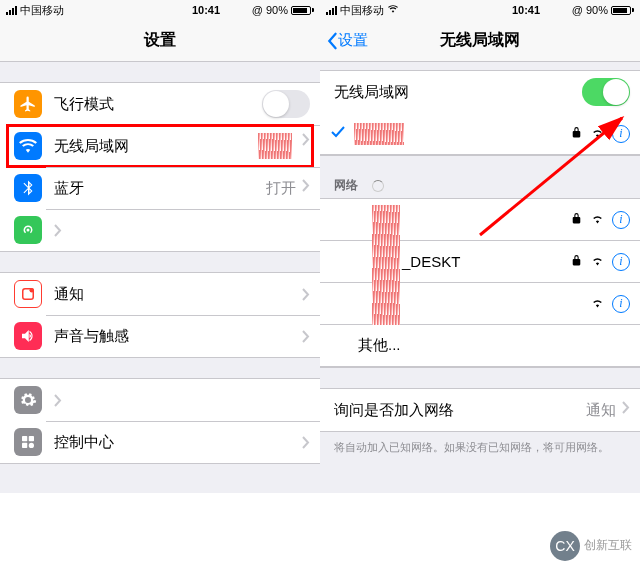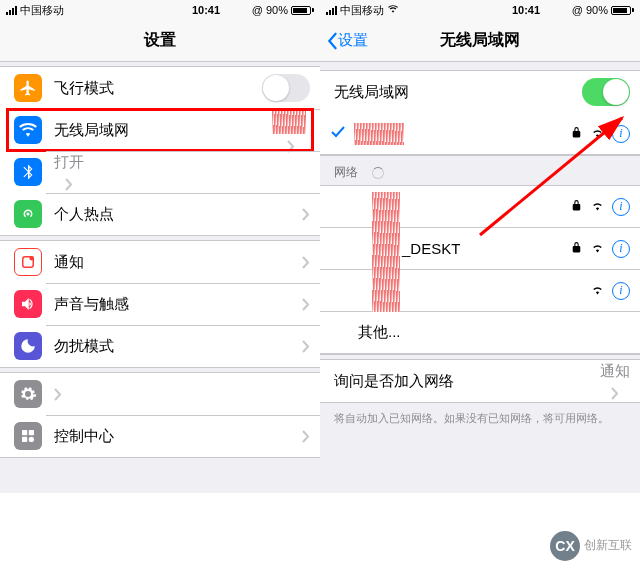--- a/index.html
+++ b/index.html
@@ -15,50 +15,50 @@
   .battery { display: inline-flex; align-items: center; }
   .batt-body { width: 20px; height: 9px; border: 1px solid #000; border-radius: 2px; padding: 1px; }
   .batt-fill { height: 100%; width: 90%; background: #000; }
   .batt-tip { width: 2px; height: 4px; background: #000; margin-left: 1px; border-radius: 0 1px 1px 0; }
   
   .nav { height: 42px; background: #f8f8f8; border-bottom: 0.5px solid #c8c7cc; position: relative; display: flex; align-items: center; justify-content: center; }
   .nav-title { font-size: 16px; font-weight: 600; }
   .nav-back { position: absolute; left: 6px; color: #007aff; font-size: 15px; display: flex; align-items: center; }
   .nav-back svg { width: 12px; height: 18px; }
   
-  .group { margin-top: 4px; border-top: 0.5px solid #c8c7cc; border-bottom: 0.5px solid #c8c7cc; background: #fff; }
+  .group { margin-top: 20px; border-top: 0.5px solid #c8c7cc; border-bottom: 0.5px solid #c8c7cc; background: #fff; }
   .group.mt0 { margin-top: 8px; }
   .row { display: flex; align-items: center; height: 42px; padding-left: 14px; position: relative; }
   .row + .row::before { content:""; position:absolute; left:46px; right:0; top:0; height:0.5px; background:#c8c7cc; }
   .row .icon { width: 28px; height: 28px; border-radius: 6px; margin-right: 12px; display: flex; align-items: center; justify-content: center; flex-shrink: 0; }
   .row .icon svg { width: 18px; height: 18px; fill: #fff; }
   .row .label { flex: 1; font-size: 15px; }
-  .row .accessory { display: flex; align-items: center; gap: 6px; padding-right: 10px; color: #8e8e93; font-size: 15px; flex-direction: column; }
+  .row .accessory { display: flex; align-items: flex-start; gap: 6px; padding-right: 10px; color: #8e8e93; font-size: 15px; }
   .chev { width: 8px; height: 13px; }
   .chev path { stroke: #c7c7cc; stroke-width: 2; fill: none; }
   .switch { width: 48px; height: 28px; border-radius: 14px; background: #e5e5ea; position: relative; }
   .switch.on { background: #4cd964; }
   .switch .knob { width: 26px; height: 26px; border-radius: 50%; background: #fff; position: absolute; top: 1px; left: 1px; box-shadow: 0 1px 3px rgba(0,0,0,.2); }
   .switch.on .knob { left: auto; right: 1px; }
   .redbox { position: absolute; left: 6px; right: 6px; top: -1px; bottom: -1px; border: 3px solid #ff0000; pointer-events: none; }
   .scribble { background: repeating-linear-gradient(95deg,#e77,#e77 1px,#fbb 2px,#fff 3px); }
   .sidebar-scribble { width: 26px; height: 120px; margin-left: 14px; margin-top: 2px; }
-  .section-header { padding: 8px 14px 4px; font-size: 12px; color: #6d6d72; display: flex; align-items: center; gap: 14px; }
+  .section-header { padding: 21px 14px 4px; font-size: 12px; color: #6d6d72; display: flex; align-items: center; gap: 14px; font-weight: bold; }
   .spinner { width: 12px; height: 12px; border: 1.5px solid #ccc; border-top-color: #888; border-radius: 50%; }
   .net-row { display:flex; align-items:center; height:42px; padding:0 10px 0 14px; background:#fff; border-bottom:0.5px solid #c8c7cc; }
   .net-row .check { width: 18px; color:#007aff; margin-right:6px; }
   .net-row .name { flex:1; font-size:15px; display:flex; align-items:center; }
   .net-row .trailing { display:flex; align-items:center; gap:8px; }
   .info-icon { width:18px; height:18px; border:1.5px solid #007aff; border-radius:50%; color:#007aff; display:flex; align-items:center; justify-content:center; font-size:12px; font-style:italic; font-family: Georgia, serif; }
   .lock svg, .wifi svg { width:13px; height:13px; fill:#000; }
   .footer-note { padding: 8px 14px; font-size: 11px; color: #8e8e93; background:#efeff4; line-height:1.4; }
   .left-scribble { width:34px; height:26px; margin-right:4px; }
   .arrow-svg { position:absolute; right:0; top:110px; width:190px; height:130px; pointer-events:none; }
   .watermark { position:absolute; right:8px; bottom:8px; display:flex; align-items:center; gap:4px; opacity:.85; }
-  .watermark .wm-circle{width:30px;height:30px;border-radius:50%;background:#5a6a78;color:#fff;display:flex;align-items:center;justify-content:center;font-weight:bold;font-size:14px;}
+  .watermark .wm-circle{width:30px;height:30px;border-radius:50%;background:#5a6a78;color:#fff;display:flex;align-items:center;justify-content:center;font-weight:normal;font-size:14px;}
   .watermark .wm-text{font-size:12px;color:#888;line-height:1.1;}
 </style>
 </head>
 <body>
 
 <div class="phone">
   <div class="status">
     <div class="left">
       <span class="bars">
           <i></i>
@@ -112,34 +112,34 @@
           </svg>
         </div>
       <div class="redbox"></div>
     </div>
     <div class="row">
       <div class="icon" style="background:#007aff">
           <svg viewBox="0 0 24 24">
             <path d="M12 2v8L7 5l-1 1 6 6-6 6 1 1 5-5v8l6-6-4-4 4-4-6-6zm2 4l2 2-2 2V6zm0 8l2 2-2 2v-4z"></path>
           </svg>
         </div>
+      <div class="label">蓝牙</div>
       <div class="accessory">
           <span>打开</span>
           <svg class="chev" viewBox="0 0 8 13">
             <path d="M1 1l5 5.5L1 12"></path>
           </svg>
         </div>
     </div>
     <div class="row">
       <div class="icon" style="background:#34c759">
           <svg viewBox="0 0 24 24">
             <path d="M12 8a4 4 0 014 4c0 1.2-.5 2.3-1.4 3l1.4 1.4A6 6 0 106 12a6 6 0 002 4.4l1.4-1.4A4 4 0 0112 8zm0 2a2 2 0 100 4 2 2 0 000-4z"></path>
           </svg>
         </div>
-      <div class="label">个人热点</div>
       <div class="accessory">
           <svg class="chev" viewBox="0 0 8 13">
             <path d="M1 1l5 5.5L1 12"></path>
           </svg>
         </div>
     </div>
   </div>
 
   <div class="group">
     <div class="row">
@@ -156,33 +156,20 @@
           </svg>
         </div>
     </div>
     <div class="row">
       <div class="icon" style="background:#ff2d55">
           <svg viewBox="0 0 24 24">
             <path d="M4 9v6h4l5 5V4L8 9H4zm12 3a3 3 0 00-2-2.8v5.6A3 3 0 0016 12zm-2-7v2a6 6 0 010 10v2a8 8 0 000-14z"></path>
           </svg>
         </div>
       <div class="label">声音与触感</div>
-      <div class="accessory">
-          <svg class="chev" viewBox="0 0 8 13">
-            <path d="M1 1l5 5.5L1 12"></path>
-          </svg>
-        </div>
-    </div>
-    <div class="row">
-      <div class="icon" style="background:#5856d6">
-          <svg viewBox="0 0 24 24">
-            <path d="M12 3a9 9 0 109 9 7 7 0 01-9-9z"></path>
-          </svg>
-        </div>
-      <div class="label">勿扰模式</div>
       <div class="accessory">
           <svg class="chev" viewBox="0 0 8 13">
             <path d="M1 1l5 5.5L1 12"></path>
           </svg>
         </div>
     </div>
   </div>
 
   <div class="group">
     <div class="row">

